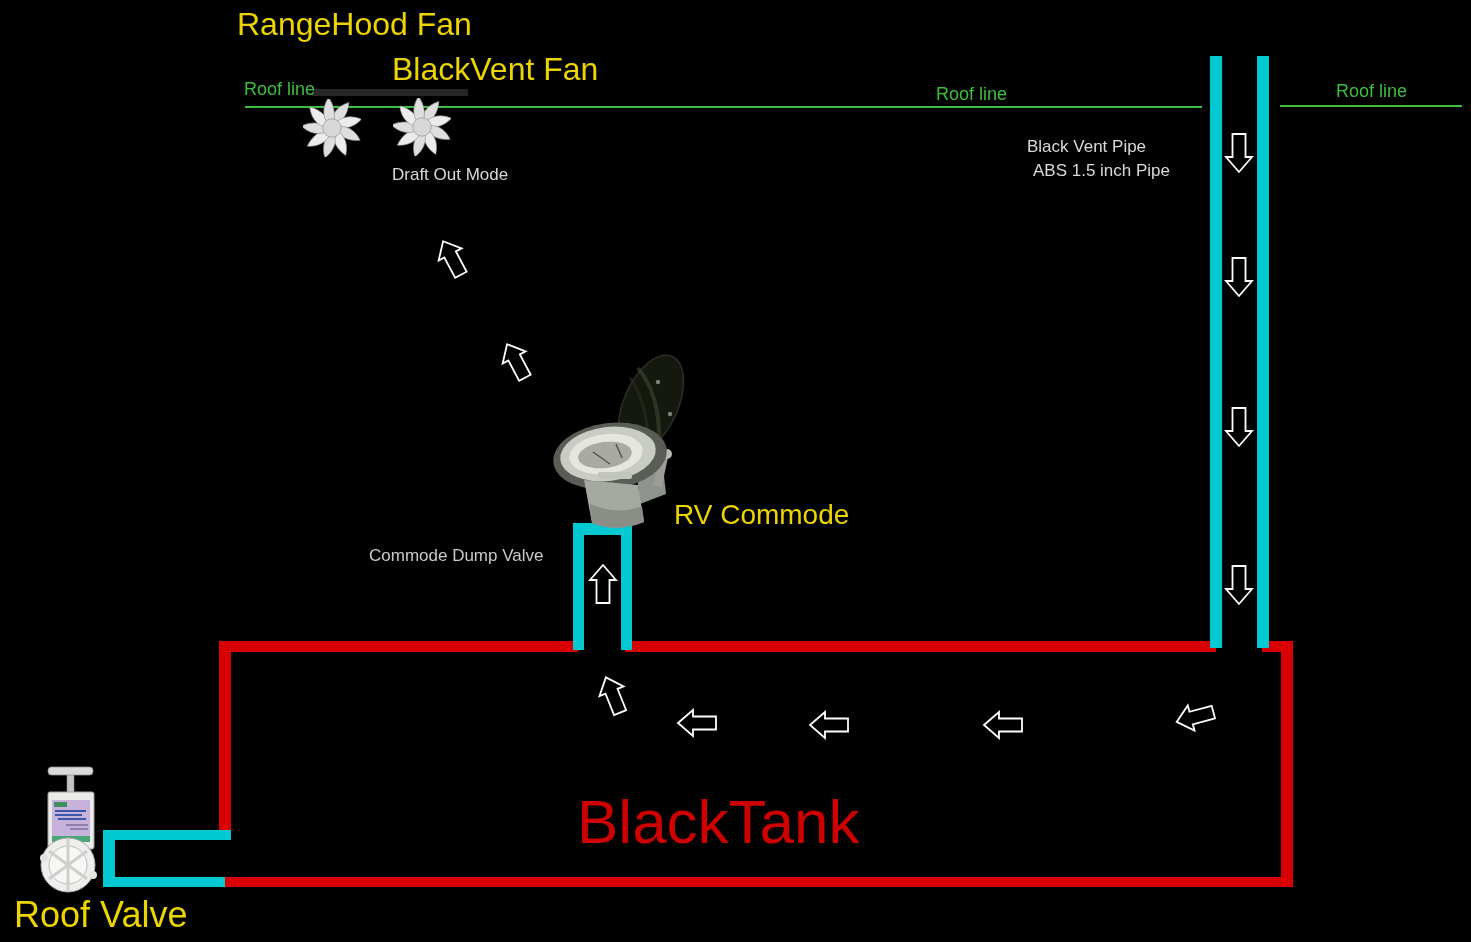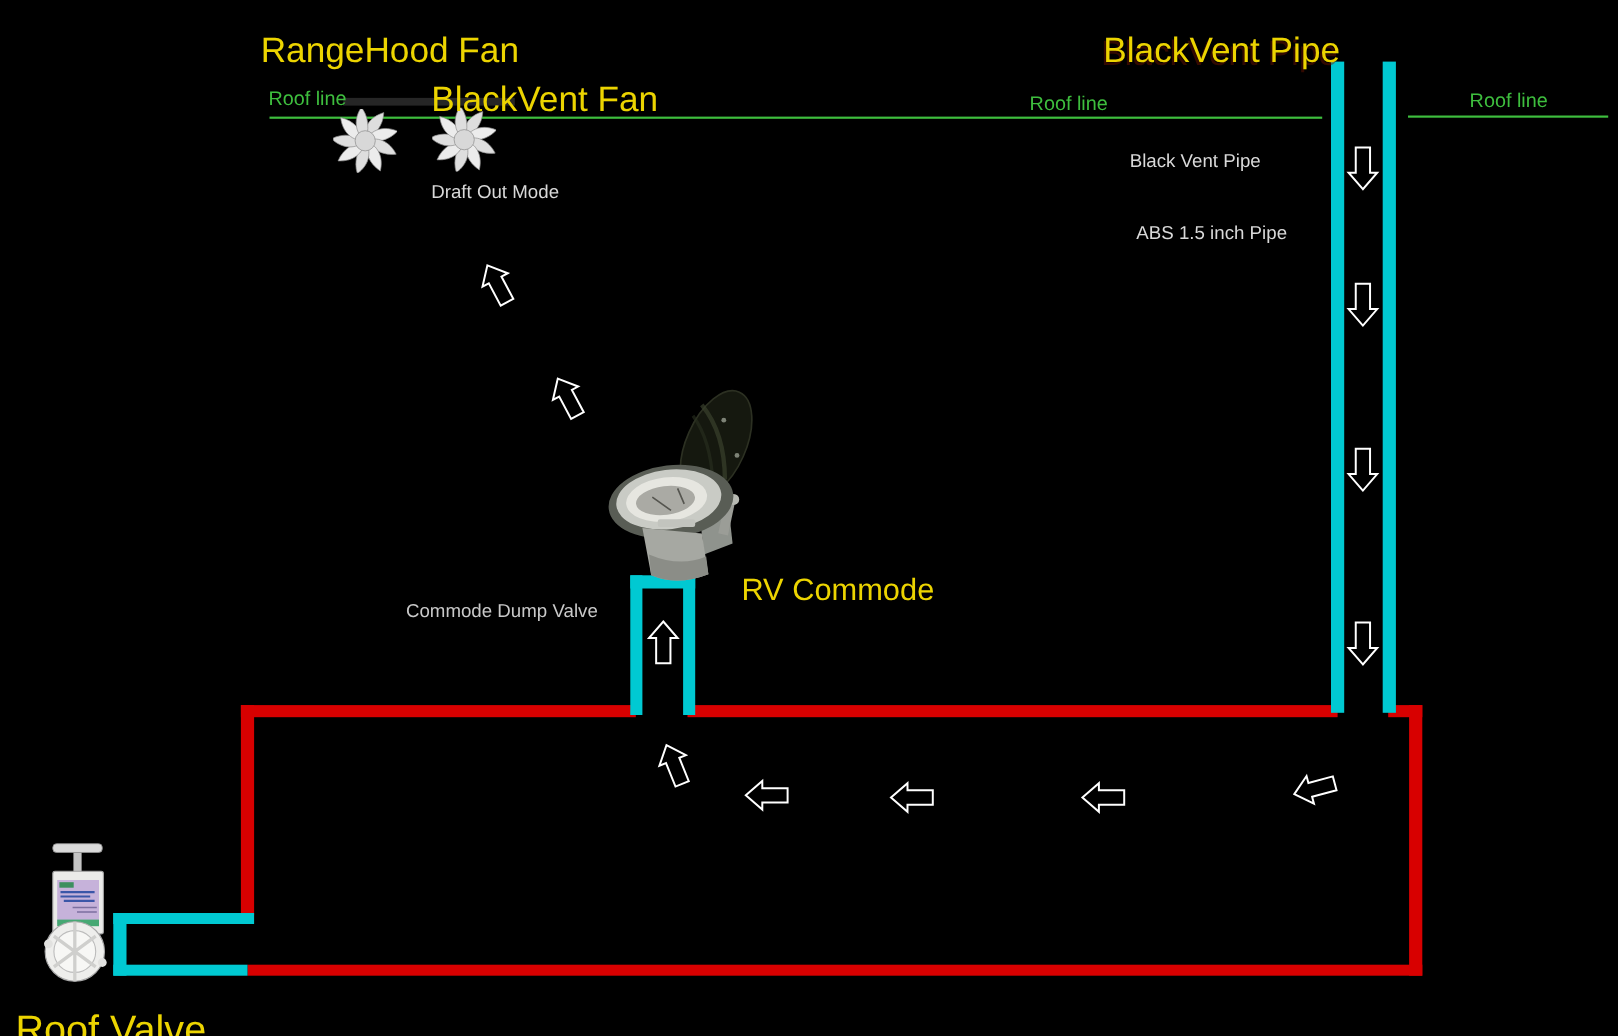--- a/index.html
+++ b/index.html
@@ -10,21 +10,21 @@
     --roof-line-green:#3ebe3e;
     --title-yellow:#ecd400;
     --label-white:#d9d9d9;
   }
   html,body{margin:0;padding:0;background:var(--background);}
   .stage{
     position:relative;width:1471px;height:942px;background:var(--background);
     overflow:hidden;font-family:"Liberation Sans",sans-serif;
   }
   .t{position:absolute;white-space:nowrap;line-height:1.05;}
-  .yellow{color:var(--title-yellow);font-size:32px;margin-top:21px;}
+  .yellow{color:var(--title-yellow);font-size:32px;}
   .white-lbl{color:var(--label-white);font-size:17px;}
   .green-lbl{color:var(--roof-line-green);font-size:18px;}
   .shape{position:absolute;}
   .red{background:var(--tank-red);}
   .cyan{background:var(--pipe-cyan);}
   .greenline{background:var(--roof-line-green);height:2px;}
   .arrow{position:absolute;width:26px;height:40px;overflow:visible;}
   svg.placed{position:absolute;}
 </style>
 </head>
@@ -168,26 +168,26 @@
     </svg>
   <svg class="arrow" viewBox="0 0 26 40" style="left:990px;top:705px;transform:rotate(-90deg);">
       <use href="#arrow-shape"></use>
     </svg>
   <svg class="arrow" viewBox="0 0 26 40" style="left:1182px;top:697px;transform:rotate(-105deg);">
       <use href="#arrow-shape"></use>
     </svg>
 
   <div class="t yellow" style="left:237px;top:8px;">RangeHood Fan</div>
   <div class="t yellow" style="left:392px;top:53px;">BlackVent Fan</div>
-  <div class="t yellow" style="left:1003px;top:8px;text-shadow:-2px 3px 0 rgba(110,20,0,0.45);">BlackVent Pipe</div>
   <div class="t yellow" style="left:674px;top:500px;font-size:28px;">RV Commode</div>
+  <div class="t" style="left:577px;top:789px;font-size:62px;color:var(--tank-text-red);">BlackTank</div>
   <div class="t yellow" style="left:14px;top:896px;font-size:36px;">Roof Valve</div>
 
   <div class="t green-lbl" style="left:244px;top:80px;">Roof line</div>
   <div class="t green-lbl" style="left:936px;top:85px;">Roof line</div>
   <div class="t green-lbl" style="left:1336px;top:82px;">Roof line</div>
 
   <div class="t white-lbl" style="left:392px;top:166px;">Draft Out Mode</div>
   <div class="t white-lbl" style="left:1027px;top:138px;">Black Vent Pipe</div>
-  <div class="t white-lbl" style="left:1033px;top:162px;margin-top:41px;">ABS 1.5 inch Pipe</div>
+  <div class="t white-lbl" style="left:1033px;top:162px;">ABS 1.5 inch Pipe</div>
   <div class="t white-lbl" style="left:369px;top:547px;color:#c9c9c9;">Commode Dump Valve</div>
 
 </div>
 
 </body></html>

